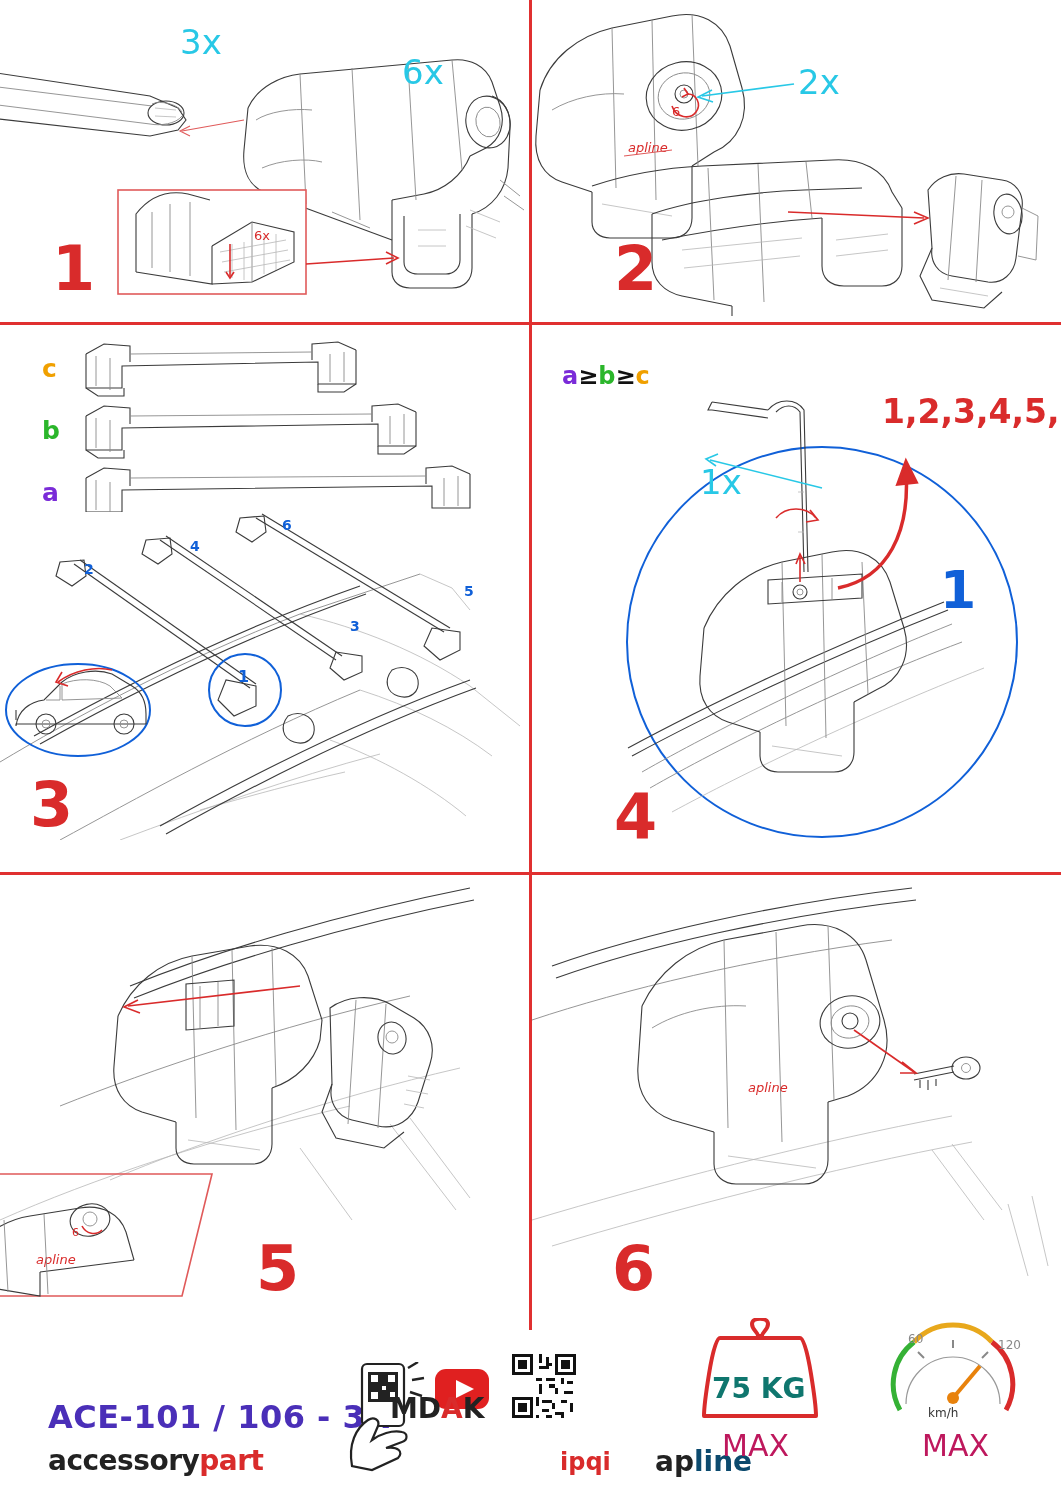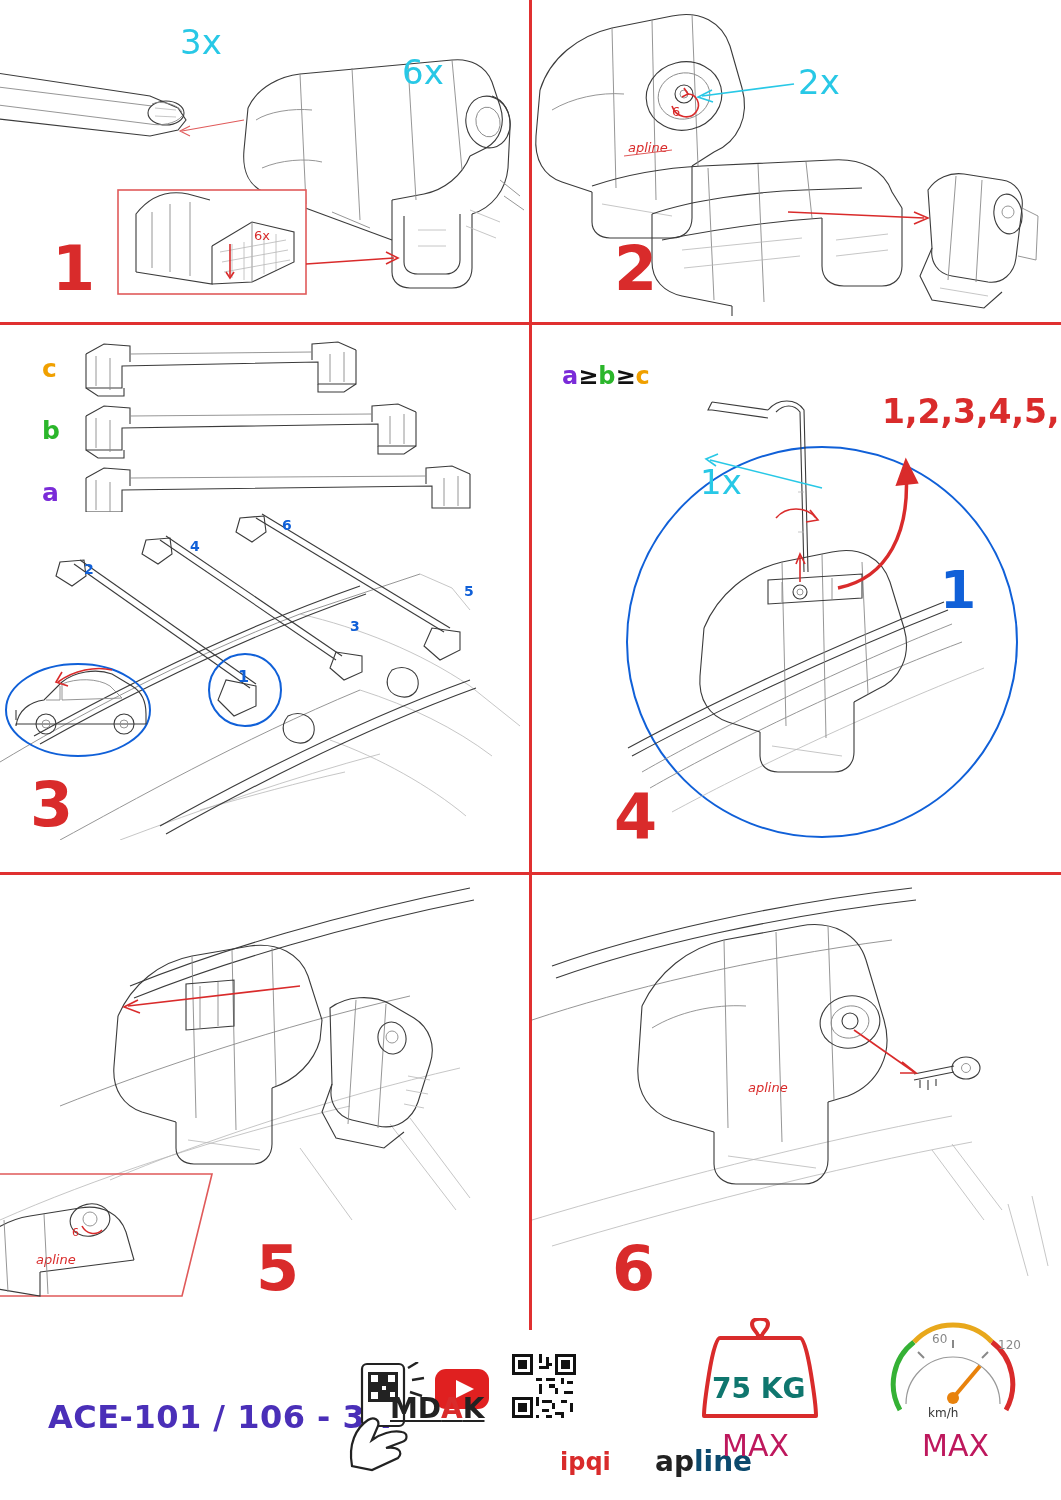--- a/index.html
+++ b/index.html
@@ -66,21 +66,21 @@
   }
   .brand-acc{
     position:absolute;left:48px;top:1444px;
     font-size:28px;font-weight:700;letter-spacing:-0.5px;
   }
   .brand-acc .a1{color:#222;}
   .brand-acc .a2{color:#d92b2b;}
 
   .brand-mdak{
     position:absolute;left:390px;top:1392px;
-    font-size:28px;font-weight:700;color:#222;letter-spacing:0px;text-decoration:underline;
+    font-size:28px;font-weight:700;color:#222;letter-spacing:0px;
   }
   .brand-mdak .red{color:#d92b2b;}
 
   .brand-ipqi{
     position:absolute;left:560px;top:1448px;
     font-size:24px;font-weight:700;color:#d92b2b;
   }
   .brand-apline{
     position:absolute;left:655px;top:1445px;
     font-size:28px;font-weight:700;color:#222;
@@ -467,20 +467,23 @@
       <circle class="lnlight" cx="434" cy="188" r="4.5"></circle>
     </g>
     <path class="red" d="M322 150 L382 192"></path>
     <path class="red" d="M370 182 L384 193 L368 193"></path>
   </svg>
 
   <div class="stepnum" style="left:612px;top:1238px;">6</div>
 
   <div class="footer-code">ACE-101 / 106 - 3X</div>
 
+  <div class="brand-acc">
+    <span class="a1">accessory</span><span class="a2">part</span>
+  </div>
 
   <svg width="90" height="110" viewBox="0 0 90 110" style="position:absolute;left:338px;top:1362px;">
     <rect x="24" y="2" width="42" height="62" rx="5" fill="#fff" stroke="#222" stroke-width="2.2"></rect>
     <rect x="30" y="10" width="30" height="30" fill="#222"></rect>
     <rect x="33" y="13" width="7" height="7" fill="#fff"></rect>
       <rect x="50" y="13" width="7" height="7" fill="#fff"></rect>
     <rect x="33" y="30" width="7" height="7" fill="#fff"></rect>
       <rect x="44" y="24" width="4" height="4" fill="#fff"></rect>
     <rect x="52" y="30" width="5" height="5" fill="#fff"></rect>
     <path d="M70 6 L80 0 M74 18 L86 16 M72 30 L84 34" stroke="#222" stroke-width="2.4" fill="none"></path>
@@ -556,18 +559,18 @@
     <path d="M12 92 A53 53 0 0 1 26 24" fill="none" stroke="#35b135" stroke-width="5"></path>
     <path d="M26 24 A53 53 0 0 1 104 24" fill="none" stroke="#e8a81c" stroke-width="5"></path>
     <path d="M104 24 A53 53 0 0 1 118 92" fill="none" stroke="#d92b2b" stroke-width="5"></path>
     <path d="M18 86 A46 46 0 0 1 112 86" fill="none" stroke="#999" stroke-width="1.2"></path>
     <line x1="65" y1="80" x2="92" y2="48" stroke="#e8820c" stroke-width="4"></line>
     <circle cx="65" cy="80" r="6" fill="#e8820c"></circle>
     <line x1="30" y1="34" x2="36" y2="40" stroke="#888" stroke-width="2"></line>
     <line x1="65" y1="22" x2="65" y2="30" stroke="#888" stroke-width="2"></line>
     <line x1="100" y1="34" x2="94" y2="40" stroke="#888" stroke-width="2"></line>
   </svg>
-  <div class="speed-num" style="left:908px;top:1332px;margin-left:24px;">60</div>
+  <div class="speed-num" style="left:908px;top:1332px;">60</div>
   <div class="speed-num" style="left:998px;top:1338px;">120</div>
   <div class="kmh" style="left:928px;top:1406px;">km/h</div>
   <div class="max-label" style="left:922px;top:1428px;">MAX</div>
 
 </div>
 
 </body></html>

